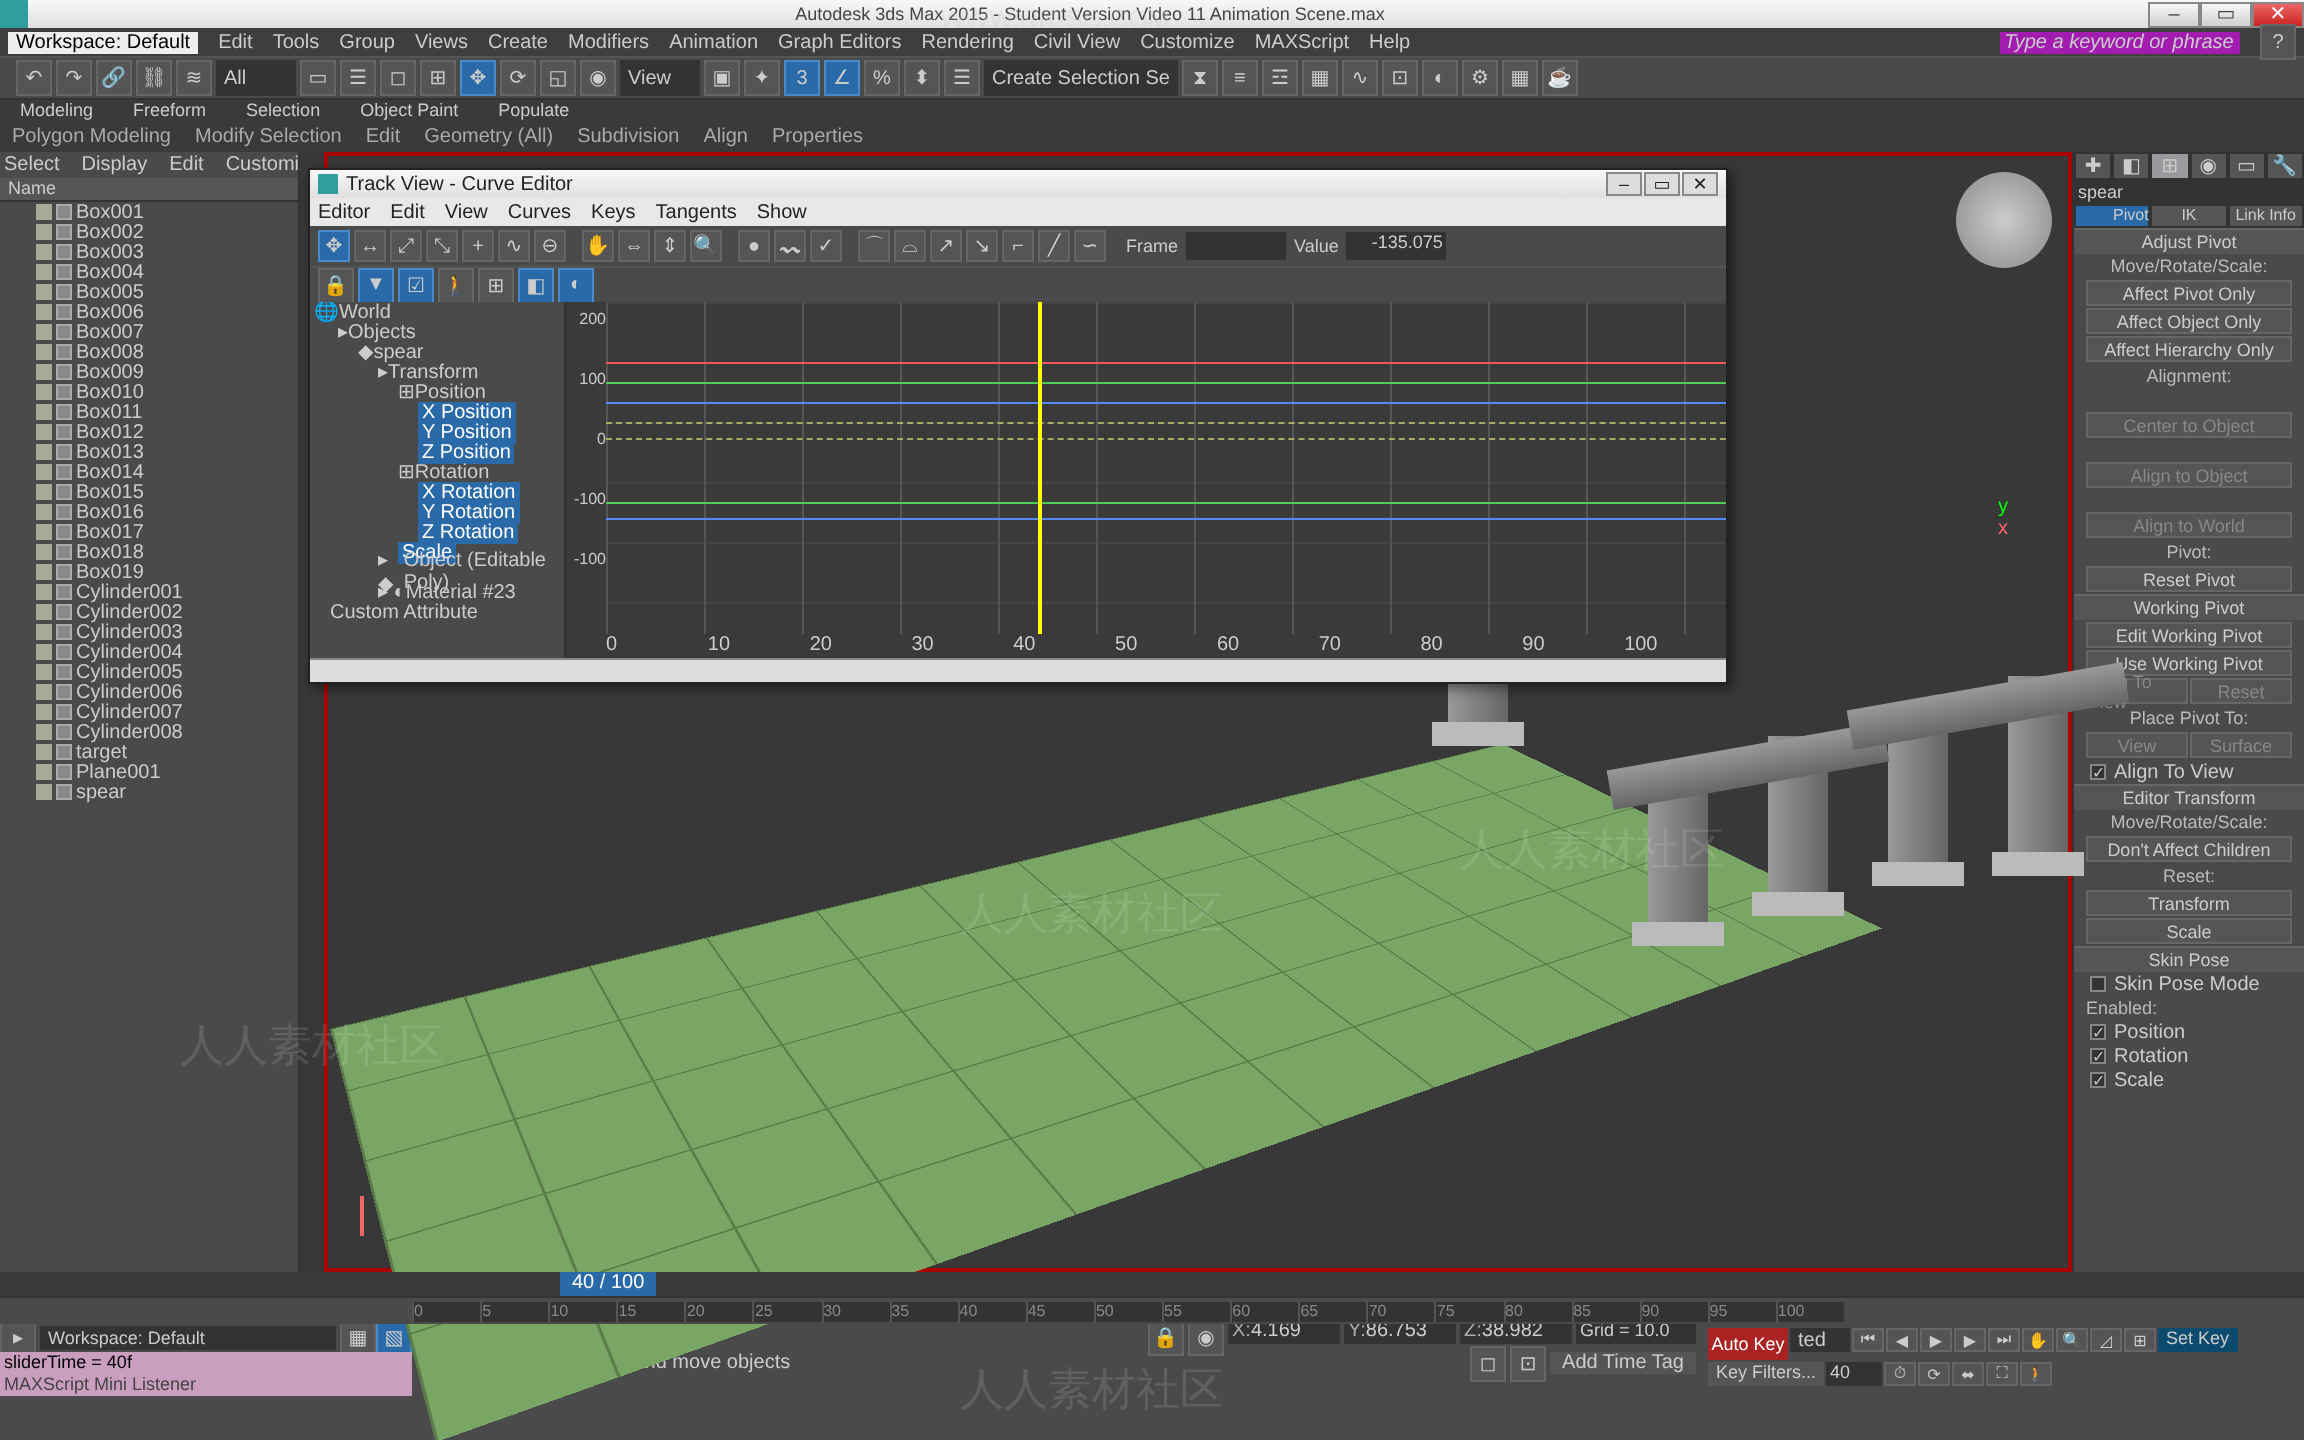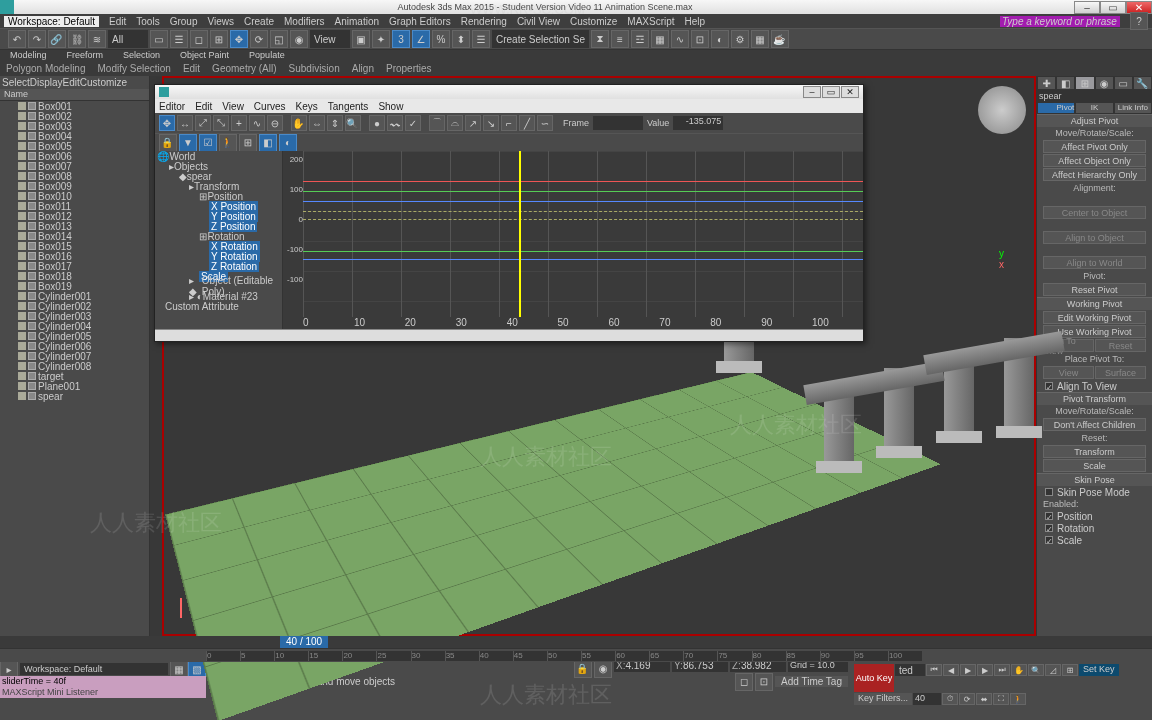--- a/index.html
+++ b/index.html
@@ -18,21 +18,21 @@
 .tbtn { width:18px; height:18px; background:#555; border:1px solid #666; display:flex; align-items:center; justify-content:center; color:#ccc; }
 .tbtn.act { background:#2a6aa8; border-color:#4a8ac8; }
 .tdd { background:#333; color:#ccc; padding:0 4px; height:18px; display:flex; align-items:center; min-width:40px; }
 .ribbon { background:#3a3a3a; height:26px; display:flex; flex-direction:column; }
 .ribbon .tabs { display:flex; height:13px; }
 .ribbon .tabs span { padding:0 10px; font-size:9px; color:#ccc; }
 .ribbon .sub { display:flex; height:13px; font-size:9px; }
 .ribbon .sub span { padding:0 6px; color:#aaa; }
 .main { display:flex; height:560px; }
 .scene-left { width:150px; background:#4a4a4a; border-right:1px solid #333; display:flex; flex-direction:column; }
-.scene-menu { display:flex; gap:0; padding:1px 2px; height:13px; font-size:9px; color:#ccc; }
+.scene-menu { display:flex; gap:11px; padding:1px 2px; height:13px; font-size:9px; color:#ccc; }
 .scene-head { background:#555; height:12px; padding:0 4px; font-size:9px; border-bottom:1px solid #333; }
 .scene-list { flex:1; overflow:hidden; }
 .scene-item { display:flex; align-items:center; height:10px; padding-left:18px;text-align:right; }
 .scene-item .eye { width:8px; height:8px; background:#aa9; margin-right:2px; }
 .scene-item .cube { width:8px; height:8px; background:#888; margin-right:2px; border:1px solid #aaa; }
 .viewport { flex:1; position:relative; background:#383838; }
 .vp-canvas { position:absolute; left:12px; right:0; top:0; bottom:0; border:2px solid #a00; }
 .ground { position:absolute; left:50px; top:260px; width:720px; height:300px; background:#79a565; transform:perspective(800px) rotateX(60deg) rotateZ(-30deg); }
 .grid-lines { position:absolute; inset:0; background-image:linear-gradient(#5a7a4a 1px,transparent 1px),linear-gradient(90deg,#5a7a4a 1px,transparent 1px); background-size:60px 60px; }
 .pillar { position:absolute; width:30px; height:80px; background:linear-gradient(90deg,#999,#666); }
@@ -99,21 +99,21 @@
 .bb-left .ws2 { height:14px; display:flex; align-items:center; background:#4a4a4a; }
 .bb-left .wsdd { background:#333; color:#ccc; padding:0 4px; margin:0 2px; flex:1; height:12px; font-size:9px; display:flex; align-items:center; }
 .bb-left .script { background:#c99ebf; color:#000; height:11px; padding:0 2px; font-size:9px; }
 .bb-left .listener { background:#c99ebf; color:#444; height:11px; padding:0 2px; font-size:9px; }
 .bb-mid { flex:1; display:flex; flex-direction:column; }
 .bb-mid .status { height:13px; padding:0 4px; font-size:9px; color:#ccc; display:flex; align-items:center; }
 .bb-mid .status2 { height:13px; padding:0 4px; font-size:9px; color:#ccc; display:flex; align-items:center; }
 .bb-right { width:300px; display:flex; flex-wrap:wrap; align-content:flex-start; gap:1px; padding:2px; }
 .coord { background:#333; width:56px; height:12px; font-size:9px; color:#ccc; padding:0 2px; display:flex; }
 .coord .cl { color:#aaa; }
-.autokey { background:#a22; color:#fff; width:40px; height:28px; font-size:9px; display:flex; align-items:center; justify-content:center; }
+.autokey { background:#a22; color:#fff; width:40px; height:16px; font-size:9px; display:flex; align-items:center; justify-content:center; }
 .playbtn { width:16px; height:12px; background:#555; border:1px solid #666; font-size:8px; display:flex; align-items:center; justify-content:center; }
 .wm { position:absolute; color:rgba(255,255,255,.12); font-size:22px; pointer-events:none; font-family:SimHei,sans-serif; }
 .wm2 { position:absolute; color:rgba(200,200,200,.25); font-size:13px; pointer-events:none; font-family:SimHei,sans-serif; }
 .red-timeline { position:absolute; left:206px; right:226px; top:648px; height:10px; background:#a00; }
 </style>
 </head>
 <body>
 
 <div class="titlebar">
   <div class="ico"></div>
@@ -303,21 +303,21 @@
       <div class="row2">
           <div class="btn dim">View</div>
           <div class="btn dim">Surface</div>
         </div>
       <div class="chk">
           <div class="box on"></div>
           <span>Align To View</span>
         </div>
     </div>
     <div class="rollout">
-      <div class="rh">Pivot Transform</div>
+      <div class="rh">Editor Transform</div>
       <div class="lbl">Move/Rotate/Scale:</div>
       <div class="btn">Don't Affect Children</div>
       <div class="lbl">Reset:</div>
       <div class="btn">Transform</div>
       <div class="btn">Scale</div>
     </div>
     <div class="rollout">
       <div class="rh">Skin Pose</div>
       <div class="chk">
           <div class="box"></div>
@@ -336,20 +336,21 @@
           <div class="box on"></div>
           <span>Scale</span>
         </div>
     </div>
   </div>
 </div>
 
 <div class="track-window">
   <div class="tw-title">
     <div class="icn"></div>
+    <div class="ttl">Track View - Curve Editor</div>
     <div class="wbtns">
       <div>‒</div>
       <div>▭</div>
       <div>✕</div>
     </div>
   </div>
   <div class="tw-menu">
     <span>Editor</span>
     <span>Edit</span>
     <span>View</span>

